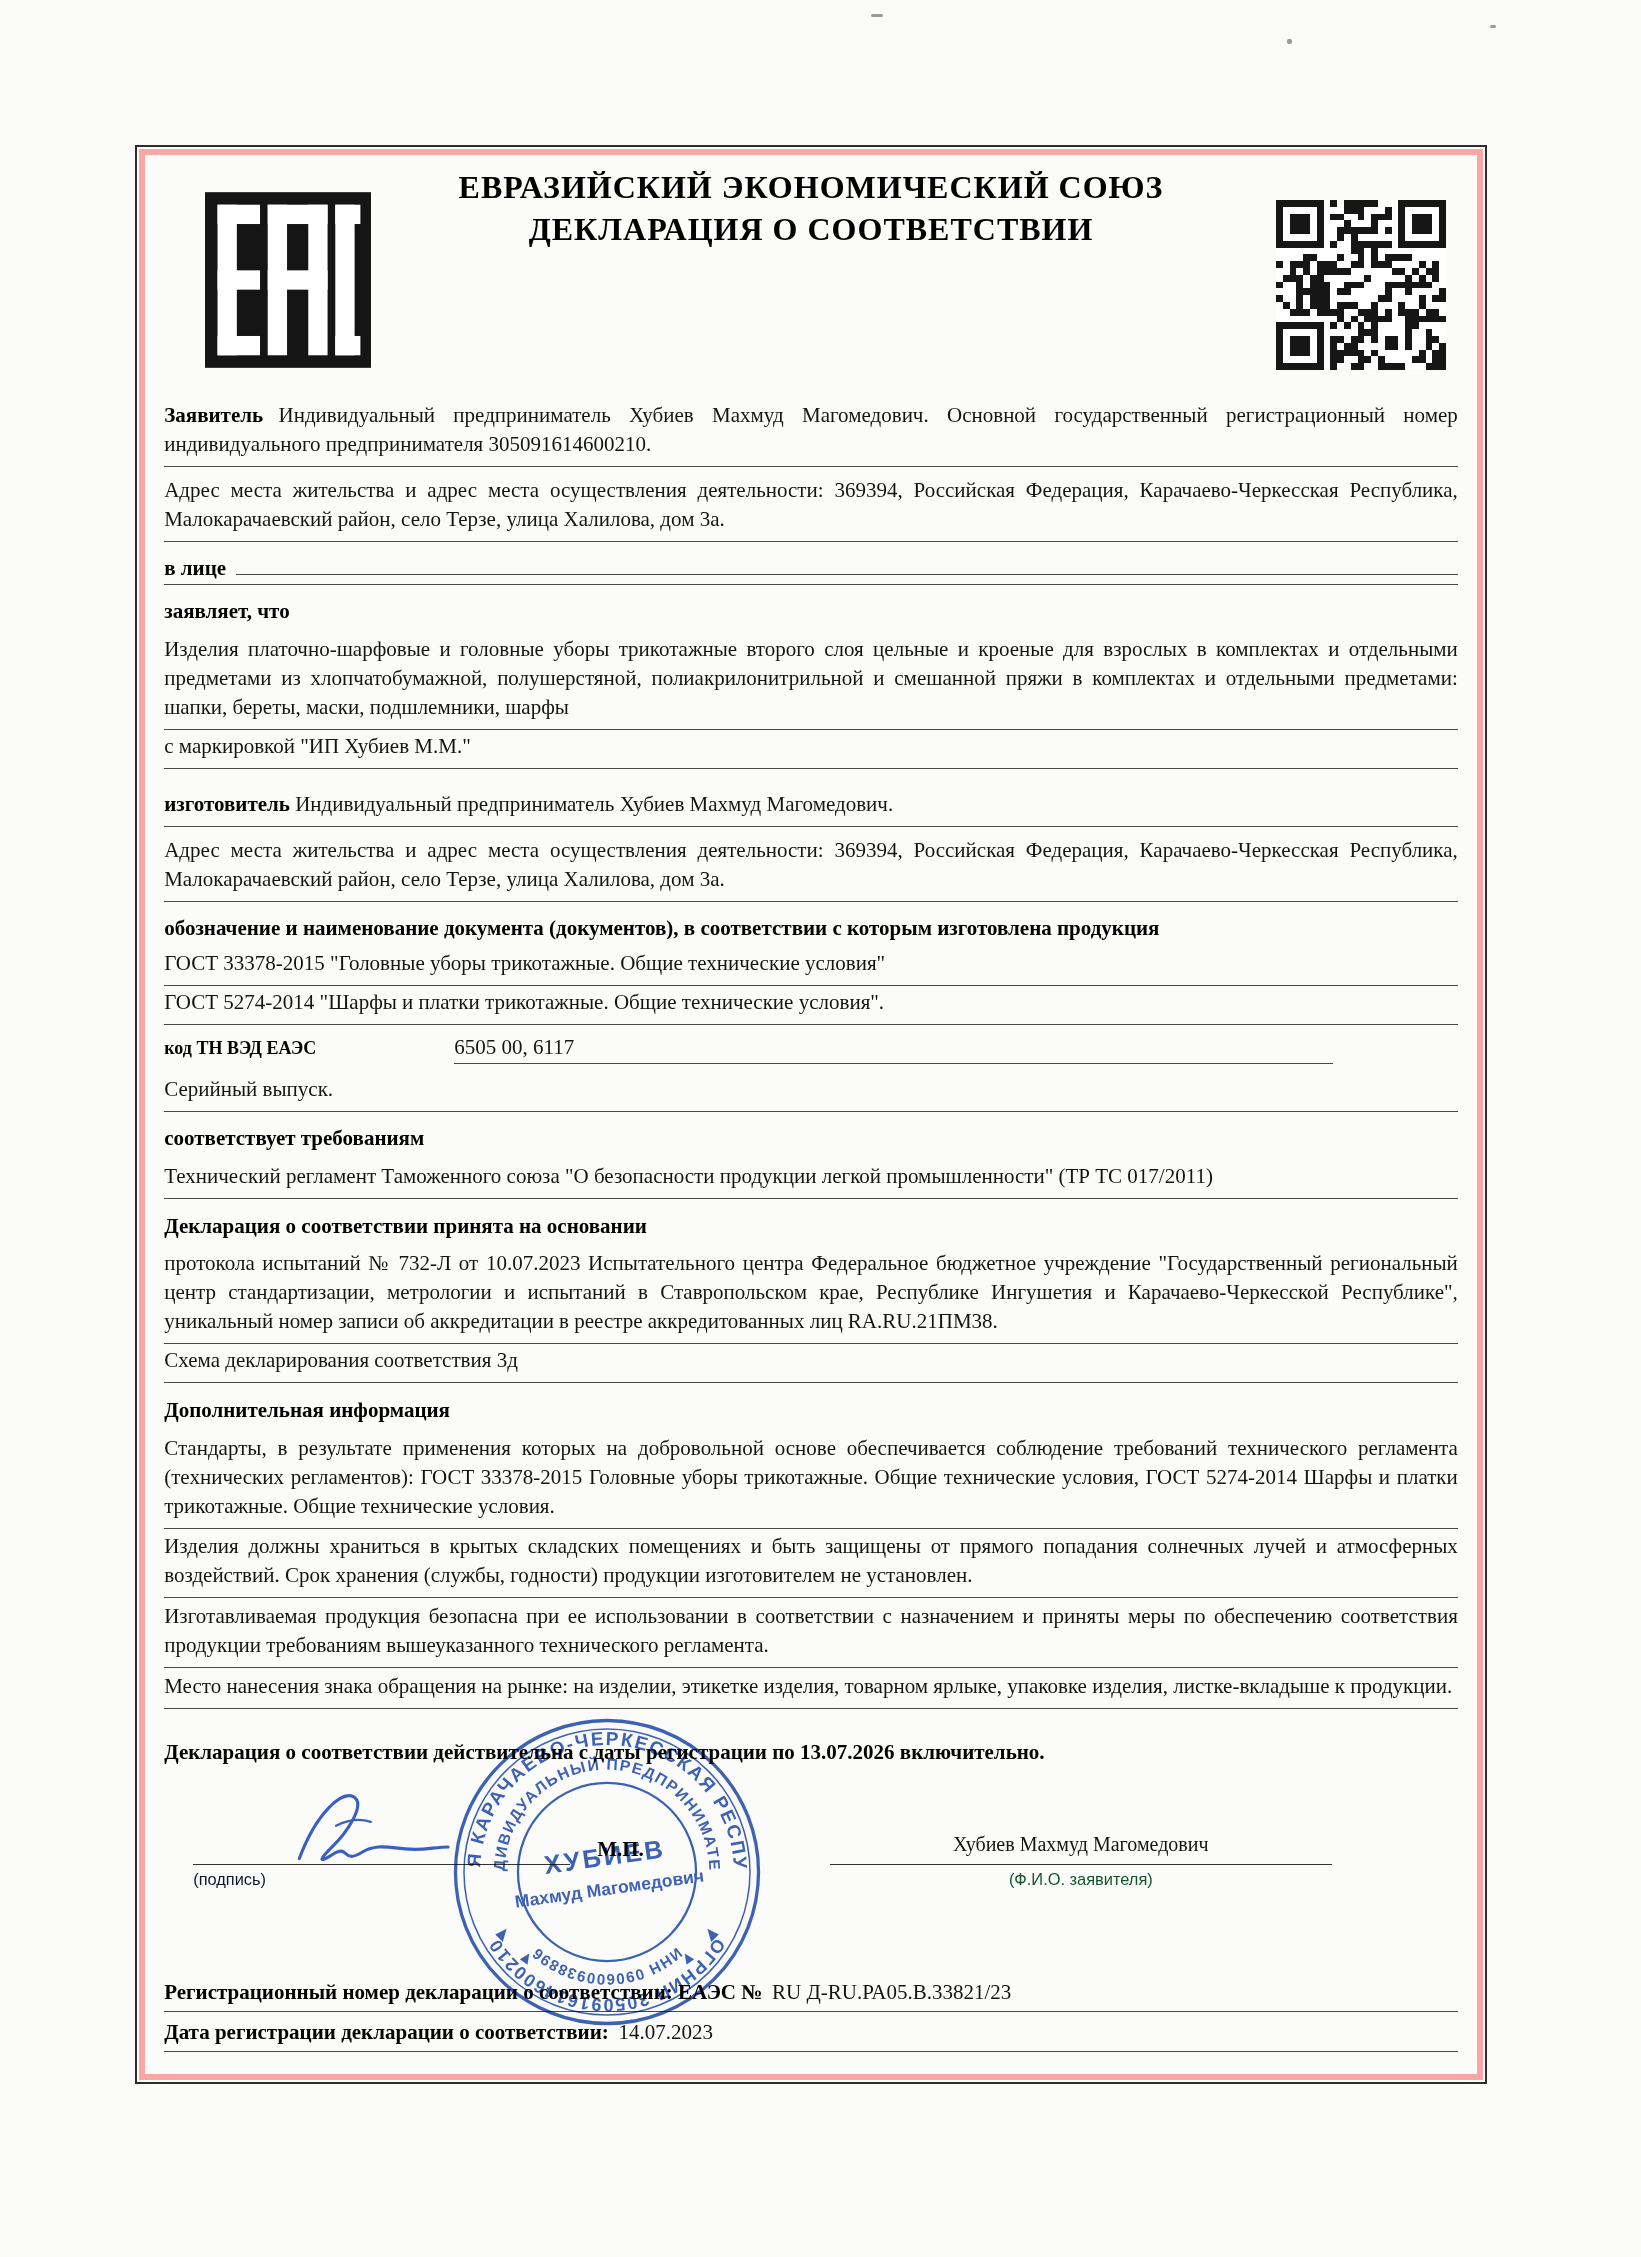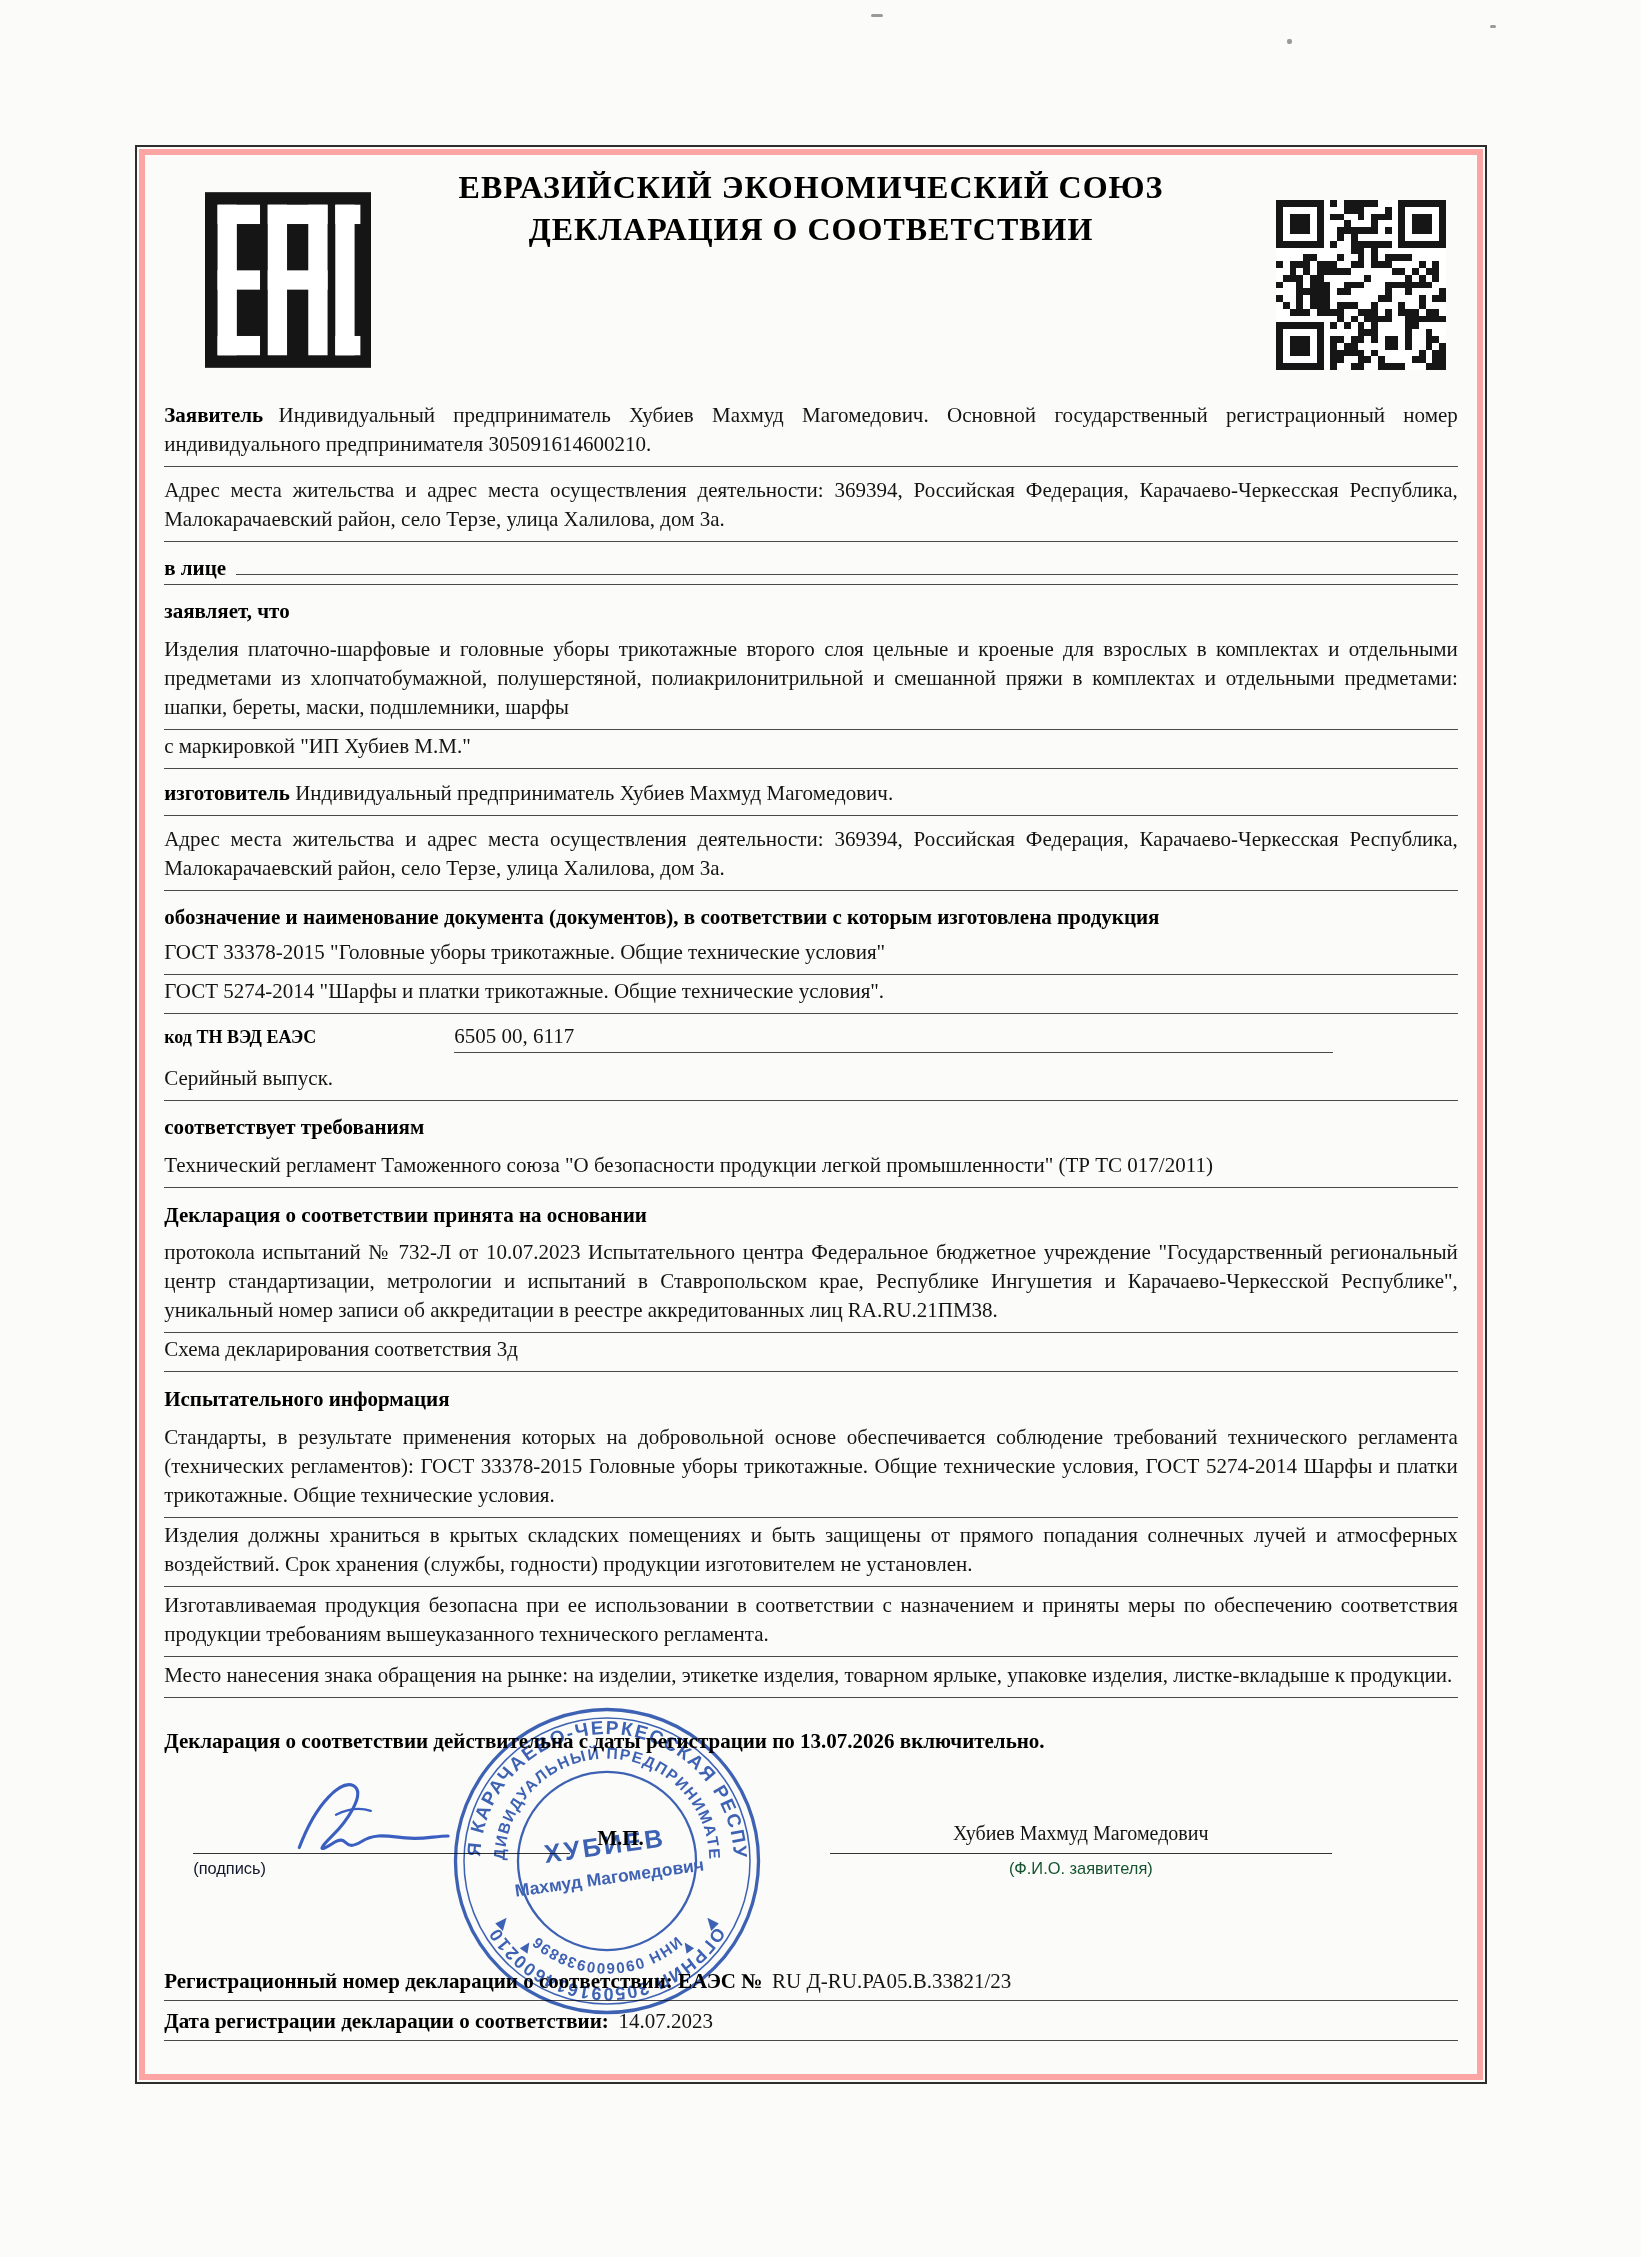--- a/index.html
+++ b/index.html
@@ -329,21 +329,21 @@
     <div class="blk ruled">Адрес места жительства и адрес места осуществления деятельности: 369394, Российская Федерация, Карачаево-Черкесская Республика, Малокарачаевский район, село Терзе, улица Халилова, дом 3а.</div>
     <div class="row-inline ruled">
       <span class="b" style="font-size:21px;">в лице</span>
       <span class="fill-line"></span>
     </div>
 
     <div class="sect">заявляет, что</div>
     <div class="blk ruled">Изделия платочно-шарфовые и головные уборы трикотажные второго слоя цельные и кроеные для взрослых в комплектах и отдельными предметами из хлопчатобумажной, полушерстяной, полиакрилонитрильной и смешанной пряжи в комплектах и отдельными предметами: шапки, береты, маски, подшлемники, шарфы</div>
     <div class="blk nj ruled" style="margin-top:1.9px;">с маркировкой "ИП Хубиев М.М."</div>
 
-    <div class="blk nj ruled" style="margin-top:10px;">
+    <div class="blk nj ruled" style="margin-top:21px;">
       <span class="b">изготовитель</span>
       <span>Индивидуальный предприниматель Хубиев Махмуд Магомедович.</span>
     </div>
     <div class="blk ruled">Адрес места жительства и адрес места осуществления деятельности: 369394, Российская Федерация, Карачаево-Черкесская Республика, Малокарачаевский район, село Терзе, улица Халилова, дом 3а.</div>
 
     <div class="sect">обозначение и наименование документа (документов), в соответствии с которым изготовлена продукция</div>
     <div class="blk nj ruled" style="margin-top:5.8px;">ГОСТ 33378-2015 "Головные уборы трикотажные. Общие технические условия"</div>
     <div class="blk nj ruled" style="margin-top:1.9px;">ГОСТ 5274-2014 "Шарфы и платки трикотажные. Общие технические условия".</div>
 
     <div class="tnved-row">
@@ -353,21 +353,21 @@
 
     <div class="blk nj ruled" style="margin-top:10.6px;">Серийный выпуск.</div>
 
     <div class="sect">соответствует требованиям</div>
     <div class="blk nj ruled">Технический регламент Таможенного союза "О безопасности продукции легкой промышленности" (ТР ТС 017/2011)</div>
 
     <div class="sect">Декларация о соответствии принята на основании</div>
     <div class="blk ruled">протокола испытаний № 732-Л от 10.07.2023 Испытательного центра Федеральное бюджетное учреждение "Государственный региональный центр стандартизации, метрологии и испытаний в Ставропольском крае, Республике Ингушетия и Карачаево-Черкесской Республике", уникальный номер записи об аккредитации в реестре аккредитованных лиц RA.RU.21ПМ38.</div>
     <div class="blk nj ruled" style="margin-top:1.9px;">Схема декларирования соответствия 3д</div>
 
-    <div class="sect">Испытательного информация</div>
+    <div class="sect">Дополнительная информация</div>
     <div class="blk ruled">Стандарты, в результате применения которых на добровольной основе обеспечивается соблюдение требований технического регламента (технических регламентов): ГОСТ 33378-2015 Головные уборы трикотажные. Общие технические условия, ГОСТ 5274-2014 Шарфы и платки трикотажные. Общие технические условия.</div>
     <div class="blk ruled" style="margin-top:3.9px;">Изделия должны храниться в крытых складских помещениях и быть защищены от прямого попадания солнечных лучей и атмосферных воздействий. Срок хранения (службы, годности) продукции изготовителем не установлен.</div>
     <div class="blk ruled" style="margin-top:3.9px;">Изготавливаемая продукция безопасна при ее использовании в соответствии с назначением и приняты меры по обеспечению соответствия продукции требованиям вышеуказанного технического регламента.</div>
     <div class="blk ruled" style="margin-top:3.9px;">Место нанесения знака обращения на рынке: на изделии, этикетке изделия, товарном ярлыке, упаковке изделия, листке-вкладыше к продукции.</div>
 
     <div class="sect" style="margin-top:29px;">Декларация о соответствии действительна с даты регистрации по 13.07.2026 включительно.</div>
 
     <div class="sigzone">
 
       <div class="autograph">

